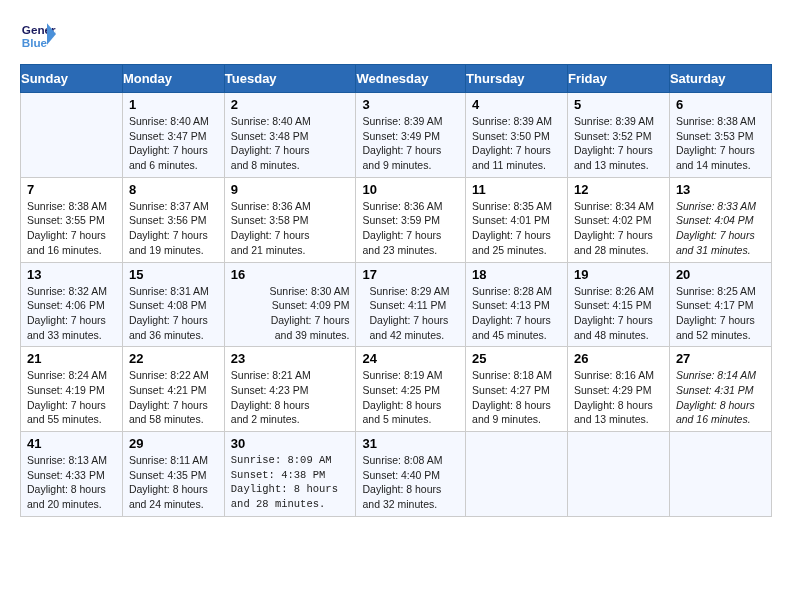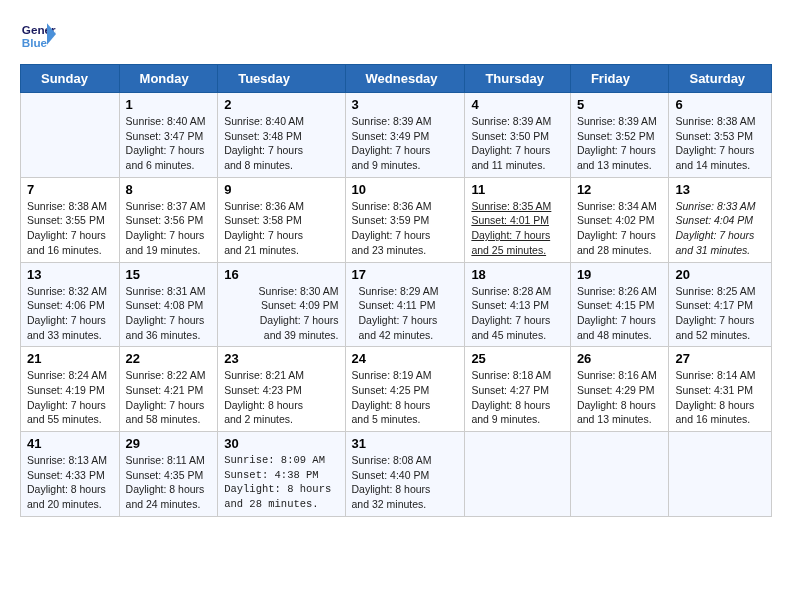--- a/index.html
+++ b/index.html
@@ -40,21 +40,21 @@
     table {
       width: 100%;
       border-collapse: collapse;
       font-size: 11px;
     }
     thead tr th {
       background: #2a6ab5;
       color: #fff;
       font-size: 13px;
       font-weight: bold;
-      padding: 6px 20px;
+      padding: 6px 0;
       text-align: left;
       border: 1px solid #1a5a9e;
     }
     tbody tr td {
       border: 1px solid #ccc;
       vertical-align: top;
       padding: 4px 6px;
       min-height: 80px;
       background: #fff;
     }
@@ -178,21 +178,21 @@
         </td>
         <td>
           <span class="day-number">10</span>
           <div class="day-info" style="white-space: pre-line;">Sunrise: 8:36 AM
 Sunset: 3:59 PM
 Daylight: 7 hours
 and 23 minutes.</div>
         </td>
         <td>
           <span class="day-number">11</span>
-          <div class="day-info" style="white-space: pre-line; text-decoration: underline;">Sunrise: 8:35 AM
+          <div class="day-info" style="white-space: pre-line;">Sunrise: 8:35 AM
 Sunset: 4:01 PM
 Daylight: 7 hours
 and 25 minutes.</div>
         </td>
         <td>
           <span class="day-number">12</span>
           <div class="day-info" style="white-space: pre-line;">Sunrise: 8:34 AM
 Sunset: 4:02 PM
 Daylight: 7 hours
 and 28 minutes.</div>
@@ -294,21 +294,21 @@
         </td>
         <td>
           <span class="day-number">26</span>
           <div class="day-info" style="white-space: pre-line;">Sunrise: 8:16 AM
 Sunset: 4:29 PM
 Daylight: 8 hours
 and 13 minutes.</div>
         </td>
         <td>
           <span class="day-number">27</span>
-          <div class="day-info" style="white-space: pre-line;">Sunrise: 8:14 AM
+          <div class="day-info" style="white-space: pre-line; font-style: italic;">Sunrise: 8:14 AM
 Sunset: 4:31 PM
 Daylight: 8 hours
 and 16 minutes.</div>
         </td>
       </tr>
       <tr>
         <td>
           <span class="day-number">41</span>
           <div class="day-info" style="white-space: pre-line;">Sunrise: 8:13 AM
 Sunset: 4:33 PM

